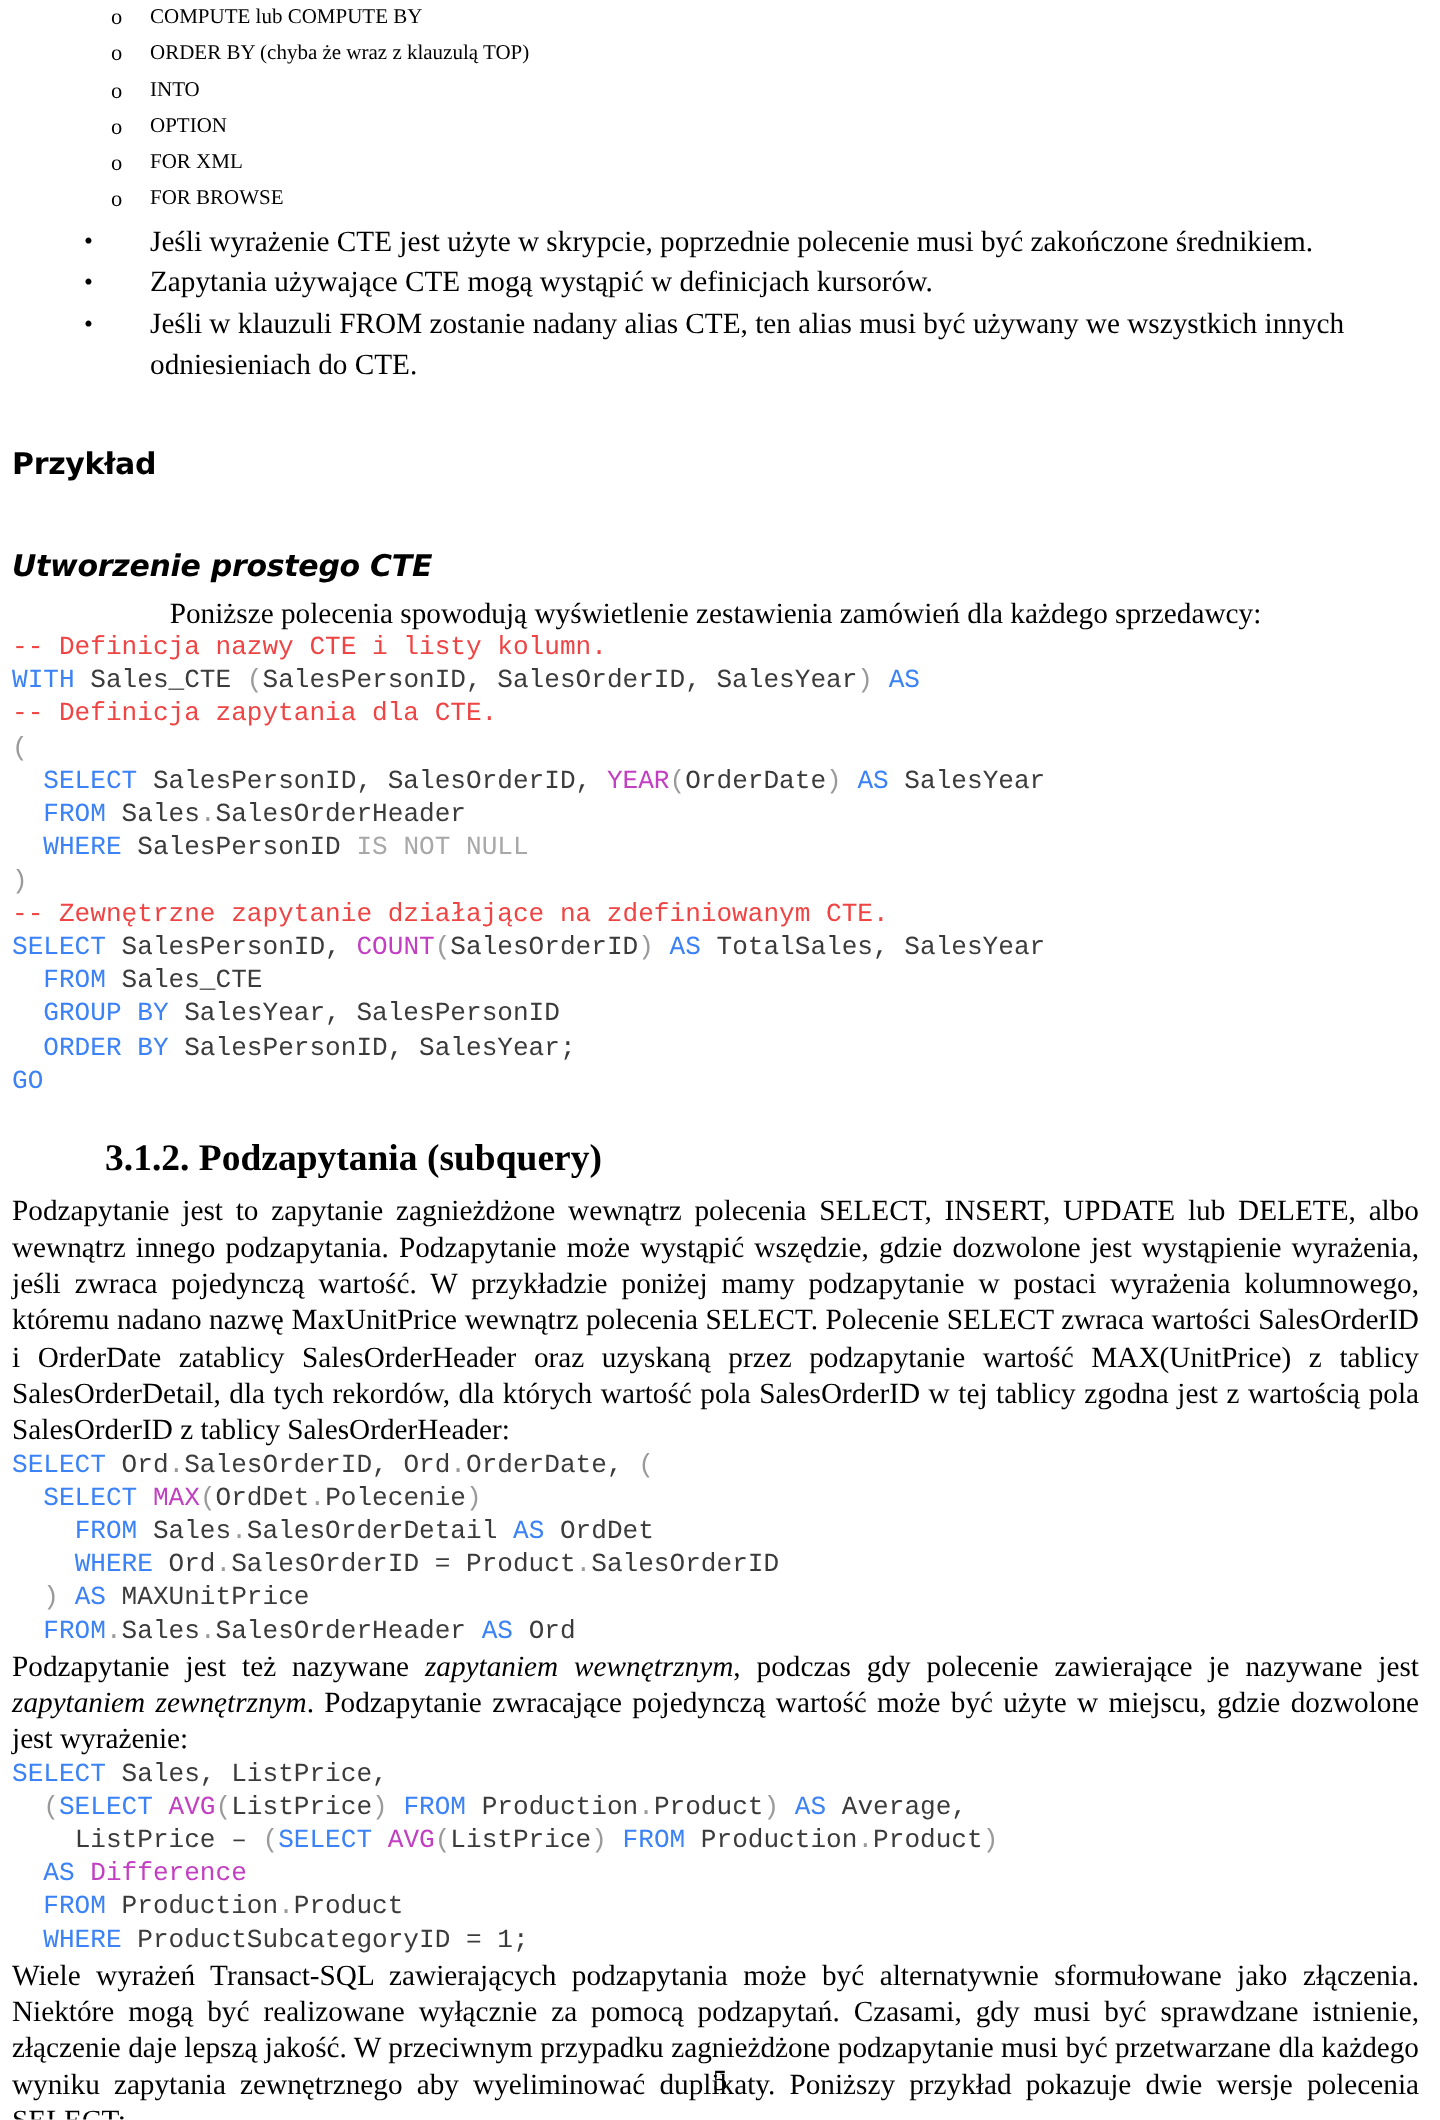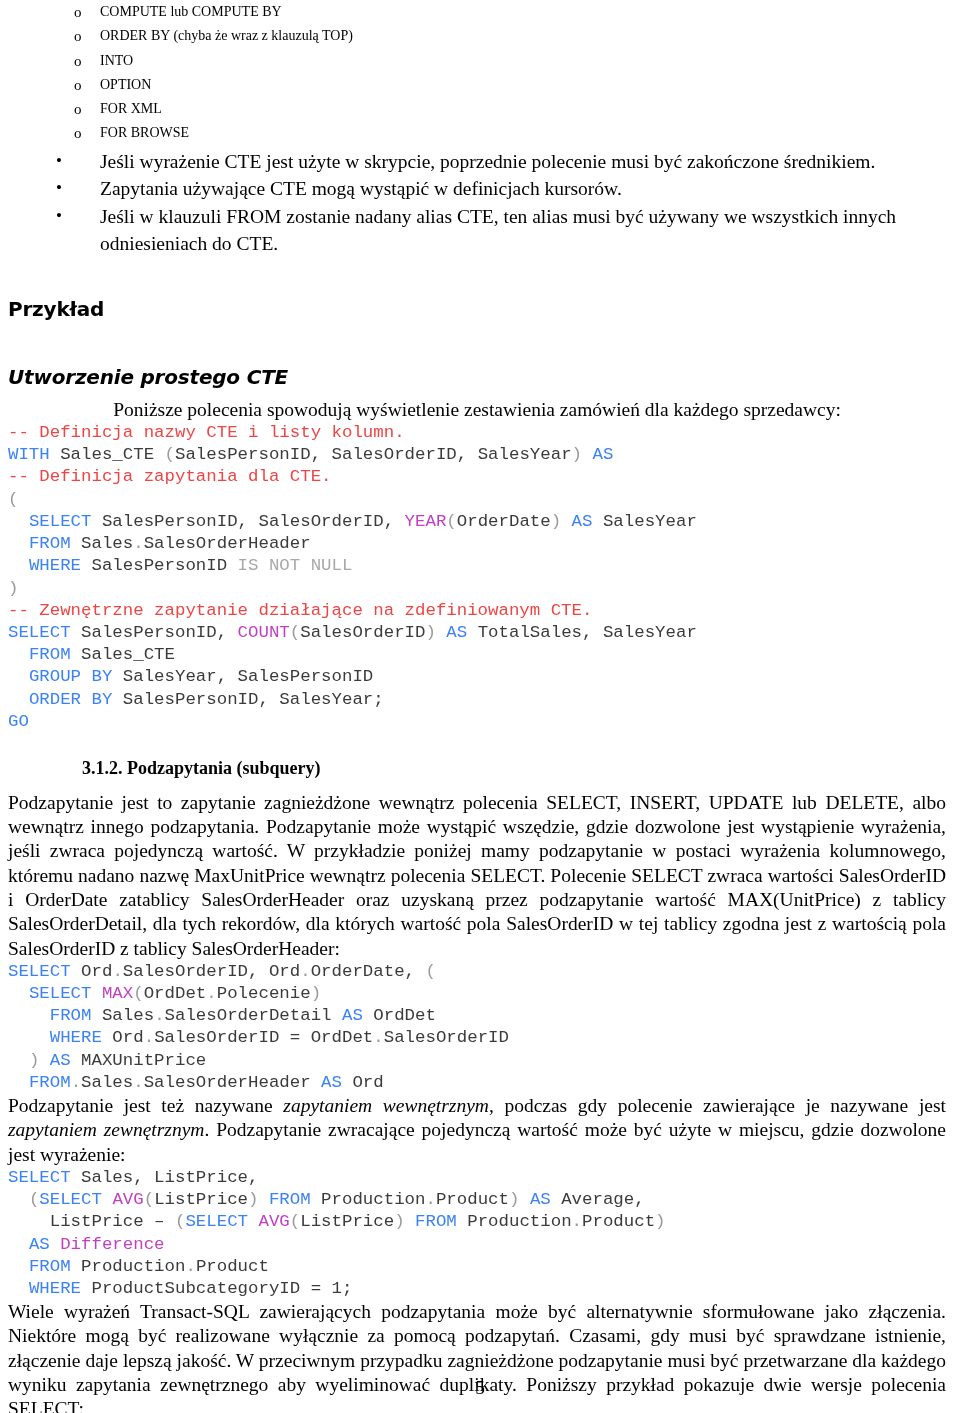--- a/index.html
+++ b/index.html
@@ -79,23 +79,23 @@
     font-weight: bold;
     font-style: italic;
     font-size: 20px;
     line-height: 1.1;
     margin: 0;
     letter-spacing: -0.2px;
   }
   h3.h-num {
     font-family: "Liberation Serif", serif;
     font-weight: bold;
-    font-size: 18px;
+    font-size: 25px;
     line-height: 1.1;
-    margin: 12px;
+    margin: 0;
     padding-left: 62px;
   }
 
   
   p.body {
     margin: 0;
     font-size: 19.5px;
     line-height: 24.3px;
     text-align: center;
   }
@@ -173,21 +173,21 @@
 <span class="n">  </span><span class="k">ORDER BY</span><span class="n"> SalesPersonID, SalesYear;</span>
 <span class="k">GO</span></pre>
 
   <h3 class="h-num" style="margin-top:26px;">3.1.2. Podzapytania (subquery)</h3>
 
   <p class="body just" style="margin-top:10px;">Podzapytanie jest to zapytanie zagnieżdżone wewnątrz polecenia SELECT, INSERT, UPDATE lub DELETE, albo wewnątrz innego podzapytania. Podzapytanie może wystąpić wszędzie, gdzie dozwolone jest wystąpienie wyrażenia, jeśli zwraca pojedynczą wartość. W przykładzie poniżej mamy podzapytanie w postaci wyrażenia kolumnowego, któremu nadano nazwę MaxUnitPrice wewnątrz polecenia SELECT. Polecenie SELECT zwraca wartości SalesOrderID i OrderDate zatablicy SalesOrderHeader oraz uzyskaną przez podzapytanie wartość MAX(UnitPrice) z tablicy SalesOrderDetail, dla tych rekordów, dla których wartość pola SalesOrderID w tej tablicy zgodna jest z wartością pola SalesOrderID z tablicy SalesOrderHeader:</p>
 
   <pre class="code"><span class="k">SELECT</span><span class="n"> Ord</span><span class="p">.</span><span class="n">SalesOrderID, Ord</span><span class="p">.</span><span class="n">OrderDate, </span><span class="p">(</span>
 <span class="n">  </span><span class="k">SELECT</span><span class="n"> </span><span class="f">MAX</span><span class="p">(</span><span class="n">OrdDet</span><span class="p">.</span><span class="n">Polecenie</span><span class="p">)</span>
 <span class="n">    </span><span class="k">FROM</span><span class="n"> Sales</span><span class="p">.</span><span class="n">SalesOrderDetail </span><span class="k">AS</span><span class="n"> OrdDet</span>
-<span class="n">    </span><span class="k">WHERE</span><span class="n"> Ord</span><span class="p">.</span><span class="n">SalesOrderID = OrdDet</span><span class="p">.</span><span class="n">SalesOrderID</span>
+<span class="n">    </span><span class="k">WHERE</span><span class="n"> Ord</span><span class="p">.</span><span class="n">SalesOrderID = Product</span><span class="p">.</span><span class="n">SalesOrderID</span>
 <span class="n">  </span><span class="p">)</span><span class="n"> </span><span class="k">AS</span><span class="n"> MAXUnitPrice</span>
 <span class="n">  </span><span class="k">FROM</span><span class="p">.</span><span class="n">Sales</span><span class="p">.</span><span class="n">SalesOrderHeader </span><span class="k">AS</span><span class="n"> Ord</span></pre>
 
   <p class="body just"><span>Podzapytanie jest też nazywane </span><span class="it">zapytaniem wewnętrznym</span><span>, podczas gdy polecenie zawierające je nazywane jest </span><span class="it">zapytaniem zewnętrznym</span><span>. Podzapytanie zwracające pojedynczą wartość może być użyte w miejscu, gdzie dozwolone jest wyrażenie:</span></p>
 
   <pre class="code"><span class="k">SELECT</span><span class="n"> Sales, ListPrice,</span>
 <span class="n">  </span><span class="p">(</span><span class="k">SELECT</span><span class="n"> </span><span class="f">AVG</span><span class="p">(</span><span class="n">ListPrice</span><span class="p">)</span><span class="n"> </span><span class="k">FROM</span><span class="n"> Production</span><span class="p">.</span><span class="n">Product</span><span class="p">)</span><span class="n"> </span><span class="k">AS</span><span class="n"> Average,</span>
 <span class="n">    </span><span class="n">ListPrice – </span><span class="p">(</span><span class="k">SELECT</span><span class="n"> </span><span class="f">AVG</span><span class="p">(</span><span class="n">ListPrice</span><span class="p">)</span><span class="n"> </span><span class="k">FROM</span><span class="n"> Production</span><span class="p">.</span><span class="n">Product</span><span class="p">)</span>
 <span class="n">  </span><span class="k">AS</span><span class="n"> </span><span class="f">Difference</span>
 <span class="n">  </span><span class="k">FROM</span><span class="n"> Production</span><span class="p">.</span><span class="n">Product</span>

